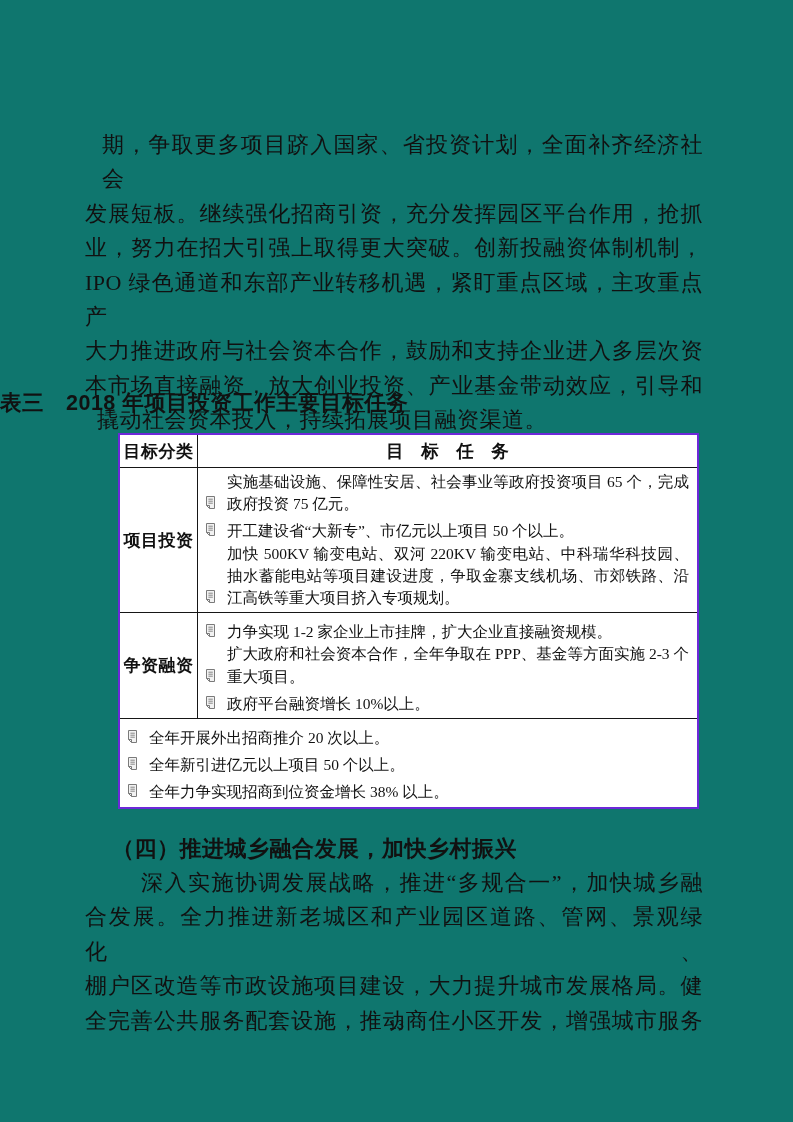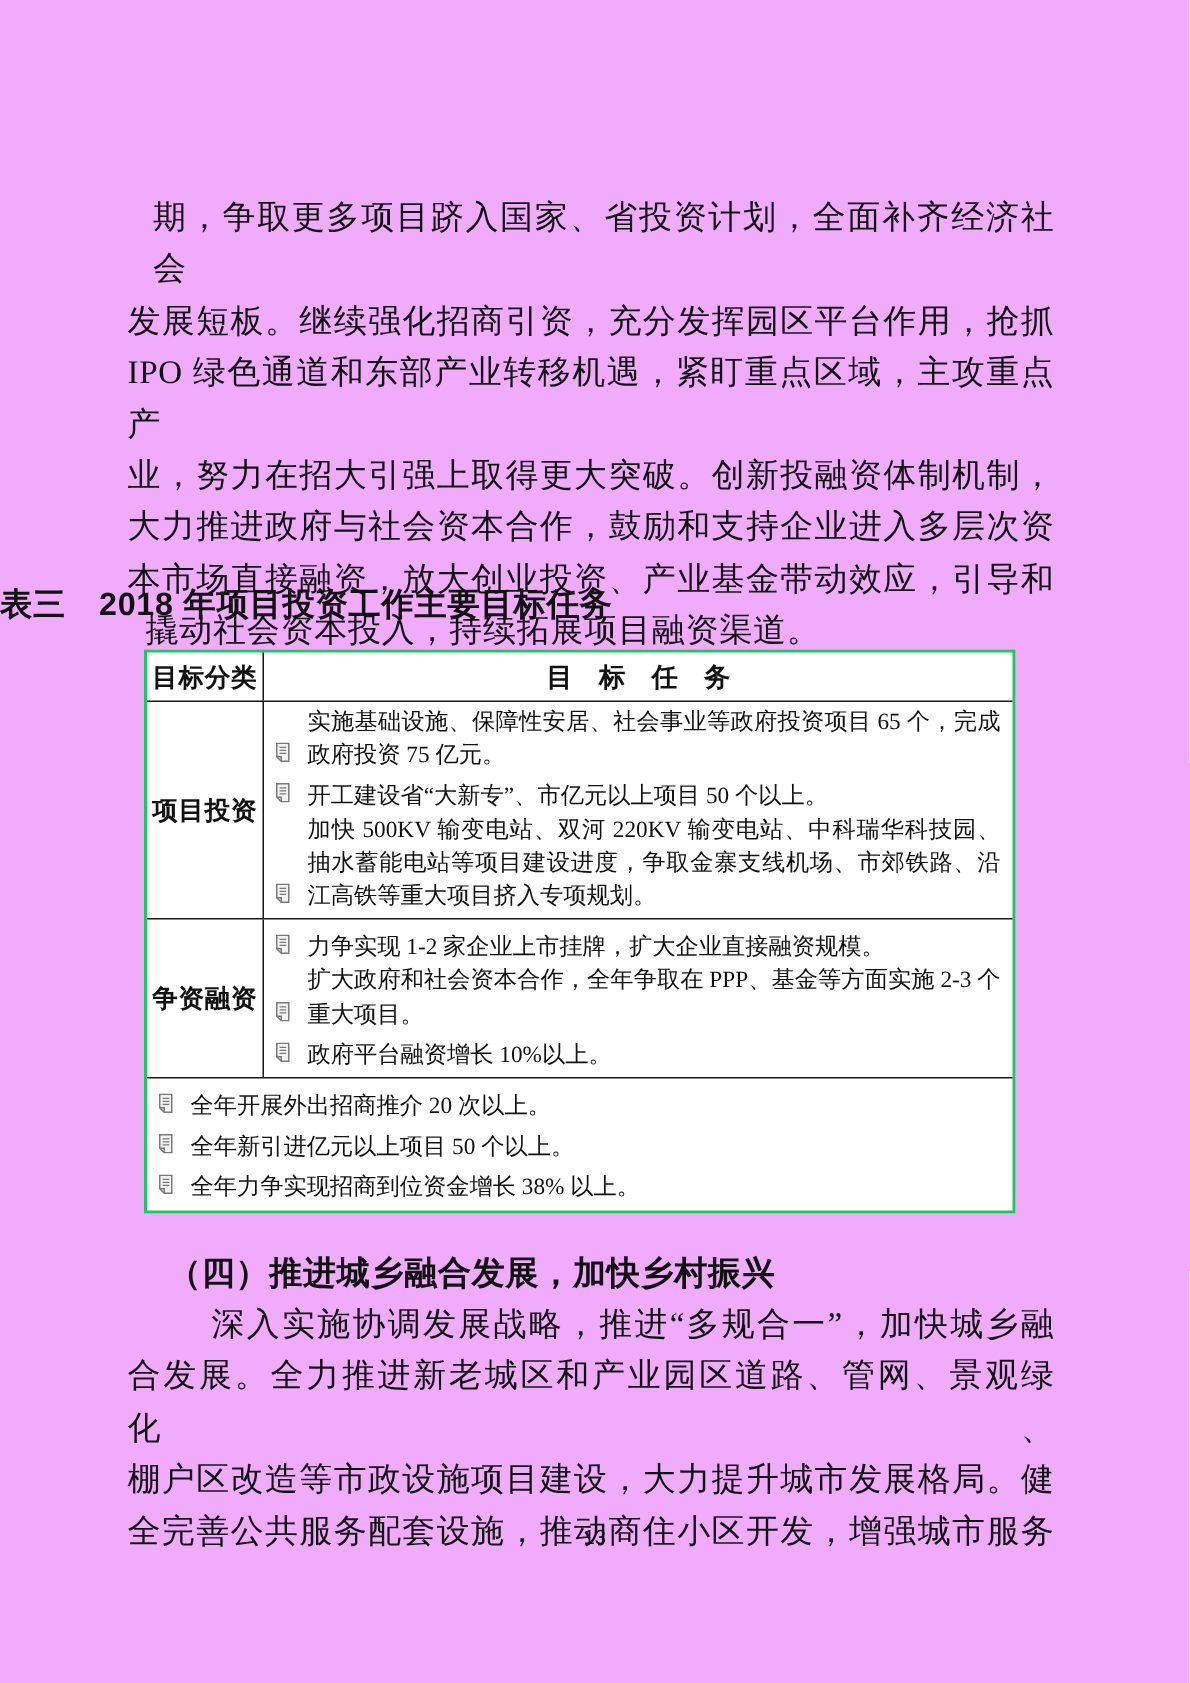--- a/index.html
+++ b/index.html
@@ -1,19 +1,19 @@
 <!DOCTYPE html>
 <html><head>
 <meta charset="utf-8">
 <style>
   html,body{margin:0;padding:0;background:#ffffff;}
   .page{
     position:relative;
     width:793px;height:1122px;
-    background:#f0abfc;
+    background:#0f766e;
     font-family:"Liberation Serif","DejaVu Serif",serif;
     color:#111;
     overflow:hidden;
   }
   
   .para{
     position:absolute;
     left:85px;
     width:618px;
   }
@@ -37,23 +37,23 @@
     top:388px;left:0;width:100%;
     font-family:"Liberation Sans","DejaVu Sans",sans-serif;
     font-weight:bold;
     font-size:21.5px;
     letter-spacing:0.5px;
   }
 
   
   .gtable{
     position:absolute;
-    left:96px;top:433px;
+    left:118px;top:433px;
     width:581px;
-    border:2px solid #22c55e;
+    border:2px solid #6d28d9;
     box-sizing:border-box;
     background:#fff;
   }
   .trow{display:flex;align-items:stretch;}
   .trow + .trow{border-top:1.7px solid #161616;}
   .cat-cell{
     flex:0 0 78px;
     width:78px;
     border-right:1.7px solid #161616;
     display:flex;
@@ -117,22 +117,22 @@
   }
 </style>
 </head>
 <body>
 
 <div class="page">
 
   <div class="para para1">
     <div class="tline first-offset">期，争取更多项目跻入国家、省投资计划，全面补齐经济社会</div>
     <div class="tline">发展短板。继续强化招商引资，充分发挥园区平台作用，抢抓</div>
+    <div class="tline">业，努力在招大引强上取得更大突破。创新投融资体制机制，</div>
     <div class="tline">IPO 绿色通道和东部产业转移机遇，紧盯重点区域，主攻重点产</div>
-    <div class="tline">业，努力在招大引强上取得更大突破。创新投融资体制机制，</div>
     <div class="tline">大力推进政府与社会资本合作，鼓励和支持企业进入多层次资</div>
     <div class="tline">本市场直接融资，放大创业投资、产业基金带动效应，引导和</div>
     <div class="tline lastline">撬动社会资本投入，持续拓展项目融资渠道。</div>
   </div>
 
   <div class="table-title">表三　2018 年项目投资工作主要目标任务</div>
 
   <div class="gtable">
 
     <div class="trow thead">

